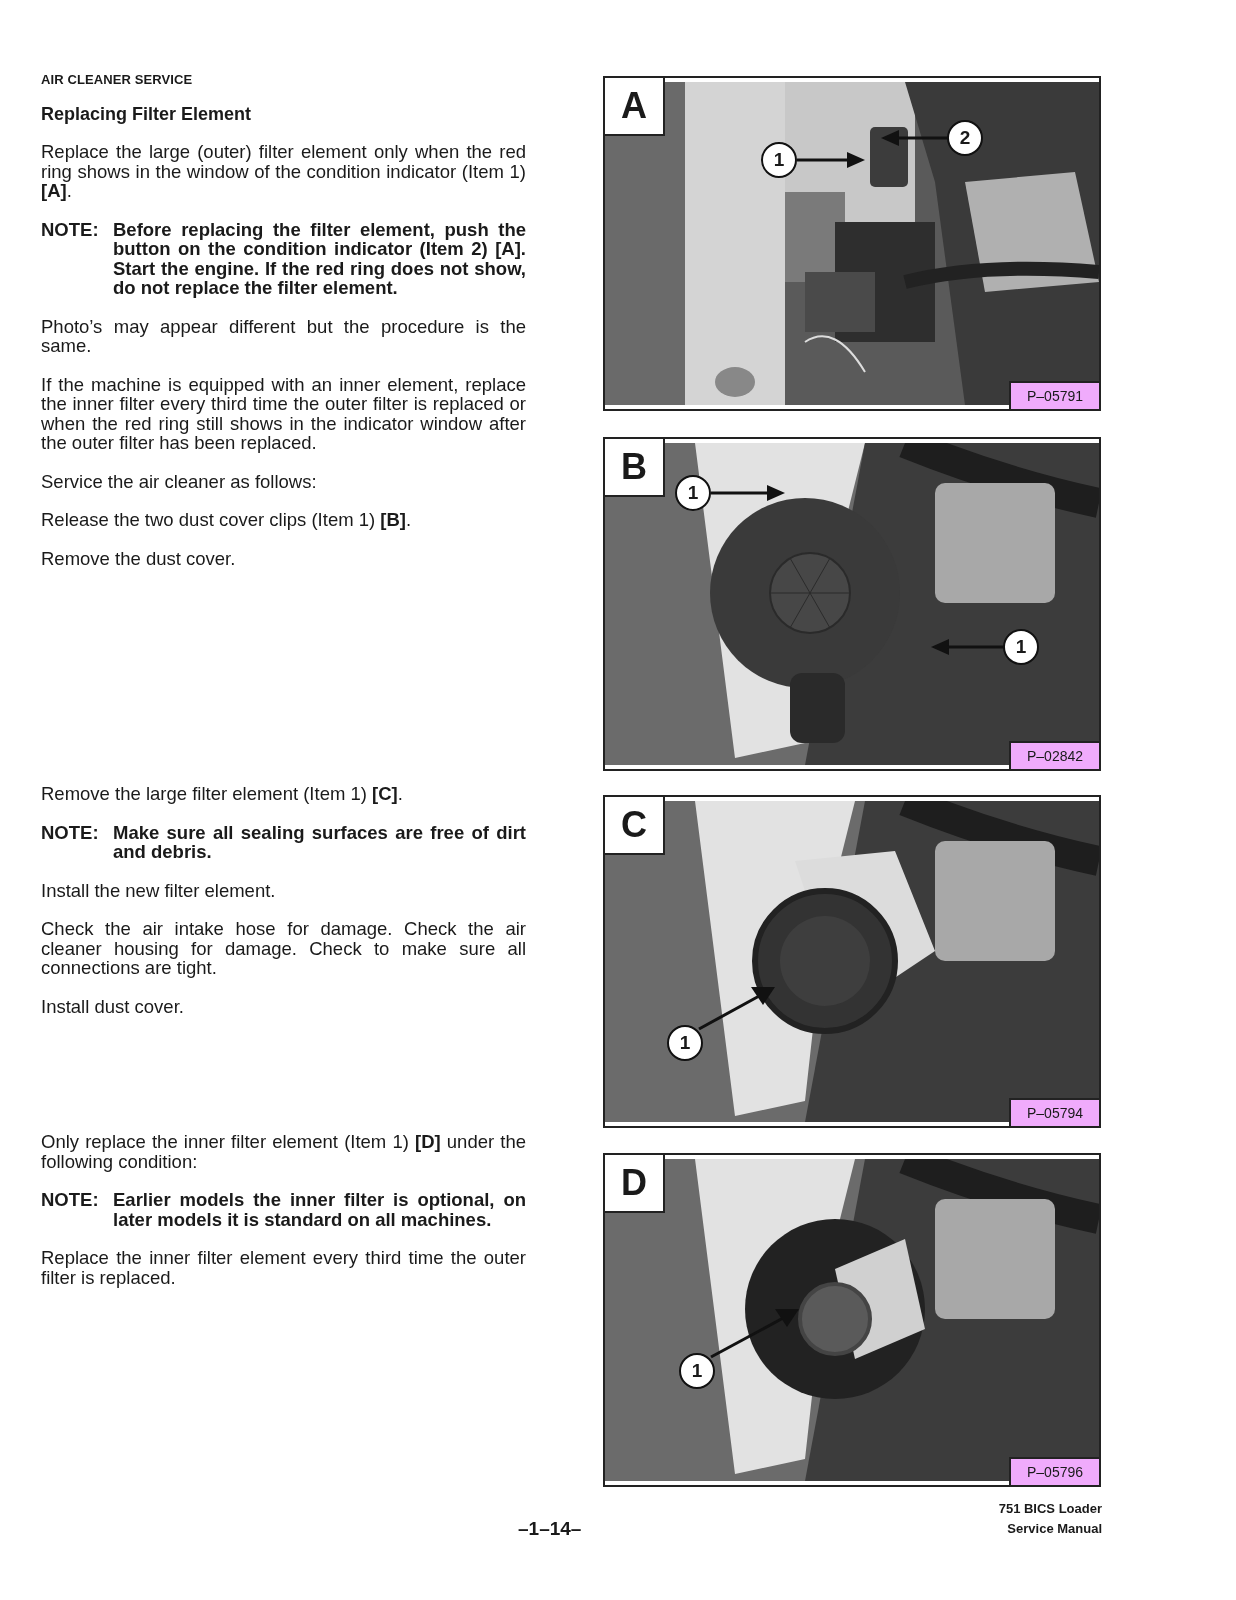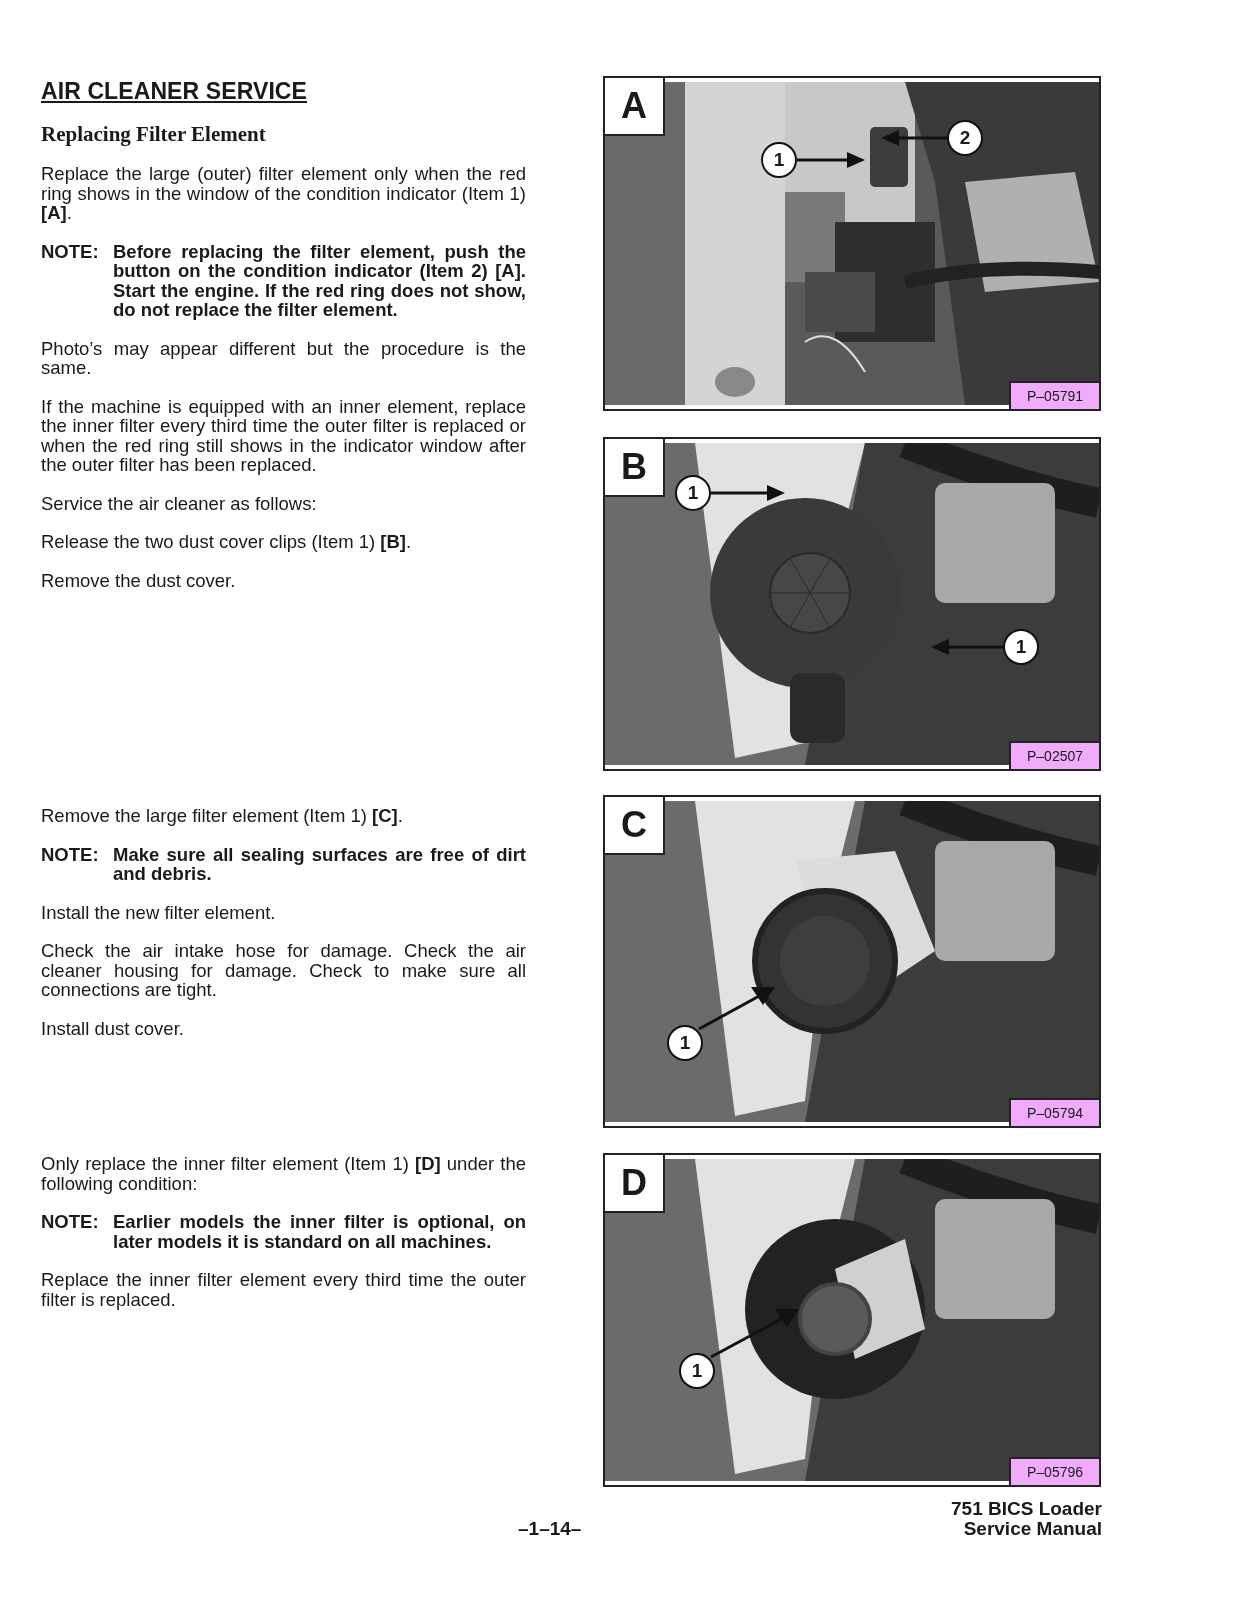--- a/index.html
+++ b/index.html
@@ -1,20 +1,20 @@
 <!DOCTYPE html>
 <html><head>
 <meta charset="utf-8">
 <style>
   html, body { margin: 0; padding: 0; background: #ffffff; }
   body { width: 1236px; height: 1600px; position: relative; overflow: hidden;
          font-family: "Liberation Sans", "DejaVu Sans", sans-serif; color: #1a1a1a; }
   .col-left { position: absolute; left: 41px; top: 72px; width: 489px; }
-  .h1 { font-weight: bold; font-size: 23px; margin: 6px 0 17px 0; letter-spacing: 0.1px; text-decoration: underline; }
-  .h2 { font-weight: bold; font-size: 21px; margin: 16px 0 17px 0; font-family: Liberation Serif, serif; }
+  .h1 { font-weight: bold; font-size: 13px; margin: 0 0 17px 0; letter-spacing: 0.1px; }
+  .h2 { font-weight: bold; font-size: 18px; margin: 16px 0 17px 0; }
   .p { font-size: 18.5px; line-height: 19.5px; margin: 0 4px 19px 0; text-align: justify; }
   .p b { font-weight: bold; }
   .note { font-size: 18.5px; line-height: 19.5px; font-weight: bold; margin: 0 4px 19px 0;
           display: flex; }
   .note .lbl { flex: 0 0 72px; }
   .note .txt { flex: 1; text-align: justify; }
 
   .fig { position: absolute; left: 603px; width: 498px; border: 2px solid #222;
          background: #fff; box-sizing: border-box; }
   .fig .photo { position: absolute; left: 0; top: 4px; right: 0; bottom: 4px; overflow: hidden; }
@@ -22,21 +22,21 @@
   .fig .letter { position: absolute; left: 0; top: 0; width: 58px; height: 56px; background: #fff;
                  border-right: 2px solid #222; border-bottom: 2px solid #222;
                  font-weight: bold; font-size: 36px; display: flex; align-items: center; justify-content: center; }
   .fig .pnum { position: absolute; right: 0; bottom: 0; width: 88px; height: 26px; background: #f0abfc;
                border-left: 2px solid #222; border-top: 2px solid #222; font-size: 14px;
                display: flex; align-items: center; justify-content: center; }
   .callout { position: absolute; width: 36px; height: 36px; border-radius: 50%; background: #fff;
              border: 2px solid #111; box-sizing: border-box; font-weight: bold; font-size: 19px;
              display: flex; align-items: center; justify-content: center; }
   .footer-page { position: absolute; left: 518px; top: 1518px; font-weight: bold; font-size: 19px; }
-  .footer-title { position: absolute; right: 134px; top: 1499px; font-weight: bold; font-size: 19px;
+  .footer-title { position: absolute; right: 134px; top: 1499px; font-weight: bold; font-size: 13px;
                   text-align: right; line-height: 20px; }
 </style>
 </head>
 <body>
 
 <div class="col-left">
   <div class="h1">AIR CLEANER SERVICE</div>
   <div class="h2">Replacing Filter Element</div>
 
   <div class="p"><span>Replace the large (outer) filter element only when the red ring shows in the window of the condition indicator (Item 1) </span><b>[A]</b><span>.</span></div>
@@ -133,21 +133,21 @@
       <polygon points="56,2 74,10 56,18" fill="#111"></polygon>
     </svg>
   <div class="callout" style="left:398px;top:190px">
       <span>1</span>
     </div>
   <svg style="position:absolute;left:326px;top:198px" width="74" height="20">
       <polygon points="18,2 0,10 18,18" fill="#111"></polygon>
       <line x1="16" y1="10" x2="74" y2="10" stroke="#111" stroke-width="3"></line>
     </svg>
   <div class="letter">B</div>
-  <div class="pnum">P–02507</div>
+  <div class="pnum">P–02842</div>
 </div>
 
 <div class="fig" style="top:795px;height:333px">
   <div class="photo">
     <svg viewBox="0 0 494 321" preserveAspectRatio="none">
       <rect width="494" height="321" fill="#6b6b6b"></rect>
       <polygon points="90,0 250,0 220,120 200,300 130,315" fill="#e2e2e2"></polygon>
       <polygon points="260,0 494,0 494,321 200,321" fill="#3c3c3c"></polygon>
       <path d="M300,0 Q400,40 494,60" stroke="#1e1e1e" stroke-width="30" fill="none"></path>
       <rect x="330" y="40" width="120" height="120" rx="10" fill="#a8a8a8"></rect>

